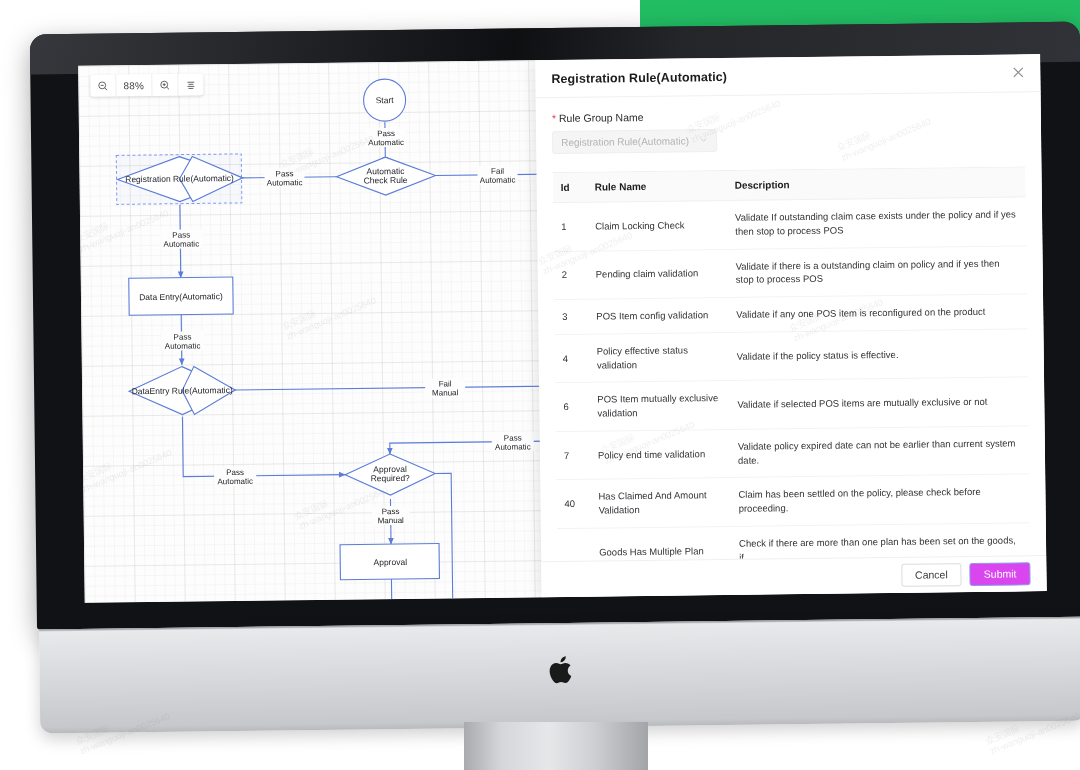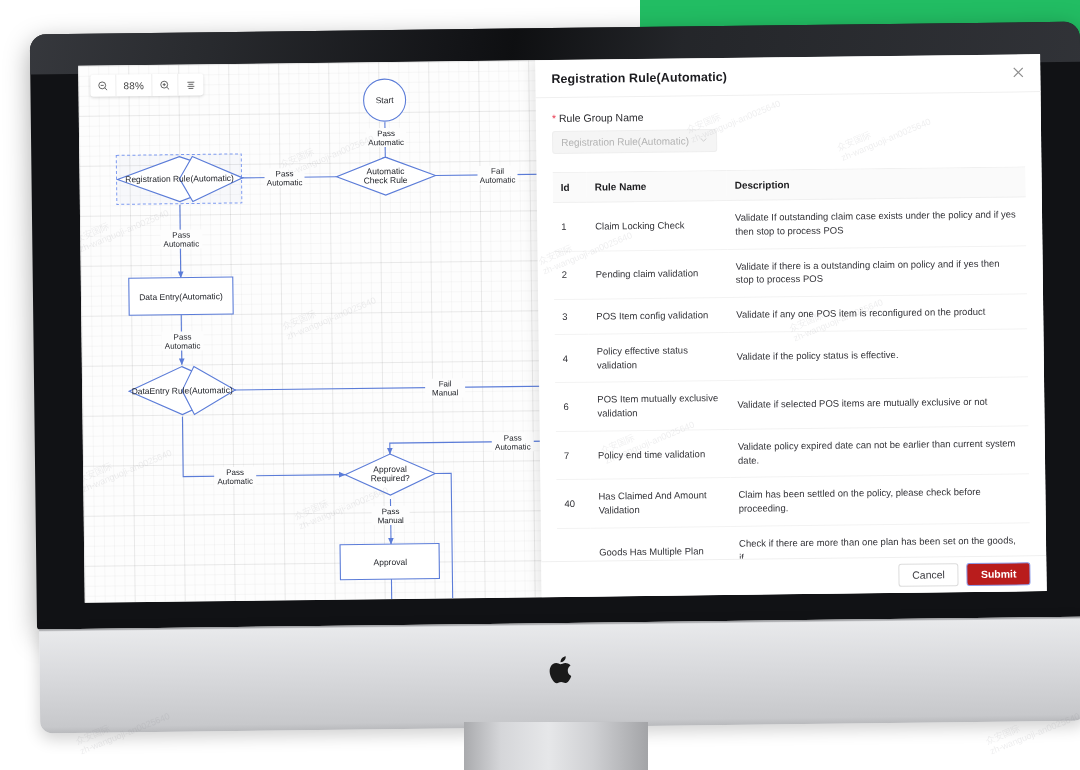--- a/index.html
+++ b/index.html
@@ -396,21 +396,21 @@
           <div class="wm" style="left:250px; top:210px;">
             <span>众安国际</span><br><span>zh-wanguoji-an0025640</span>
           </div>
           <div class="wm" style="left:60px; top:330px;">
             <span>众安国际</span><br><span>zh-wanguoji-an0025640</span>
           </div>
         </div>
 
         <div id="panel-footer">
           <div class="btn btn-cancel">Cancel</div>
-          <div class="btn btn-submit" style="background: #b91c1c; border-color: rgb(139, 154, 232); font-weight: bold;">Submit</div>
+          <div class="btn btn-submit" style="background: #d946ef; border-color: rgb(139, 154, 232);">Submit</div>
         </div>
       </div>
 
     </div>
   </div>
 
   <div id="chin">
     <div id="chin-line"></div>
     <svg id="apple-logo" viewBox="0 0 28 34">
       <path d="M19.2 17.9c0-3.5 2.8-5.1 2.9-5.2-1.6-2.3-4-2.6-4.9-2.7-2.1-.2-4.1 1.2-5.1 1.2-1.1 0-2.7-1.2-4.4-1.2-2.3 0-4.4 1.3-5.5 3.4-2.4 4.1-.6 10.1 1.7 13.4 1.1 1.6 2.5 3.4 4.2 3.4 1.7-.1 2.3-1.1 4.3-1.1s2.6 1.1 4.4 1c1.8 0 2.9-1.6 4-3.3 1.3-1.9 1.8-3.7 1.8-3.8-.1 0-3.4-1.3-3.4-5.1z" fill="#1a1a1a"></path>

